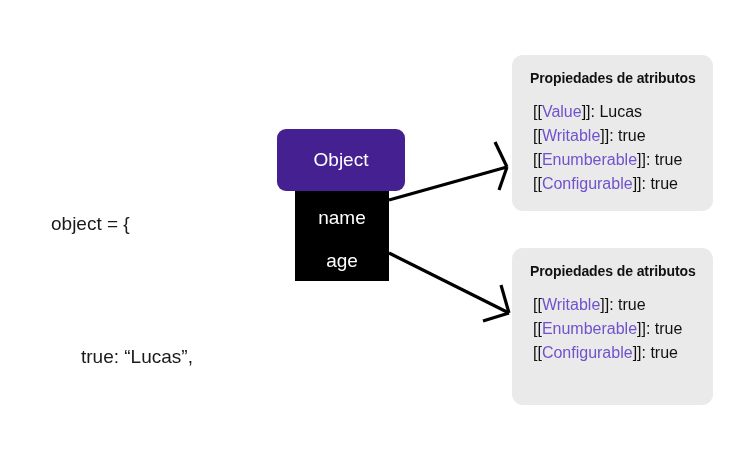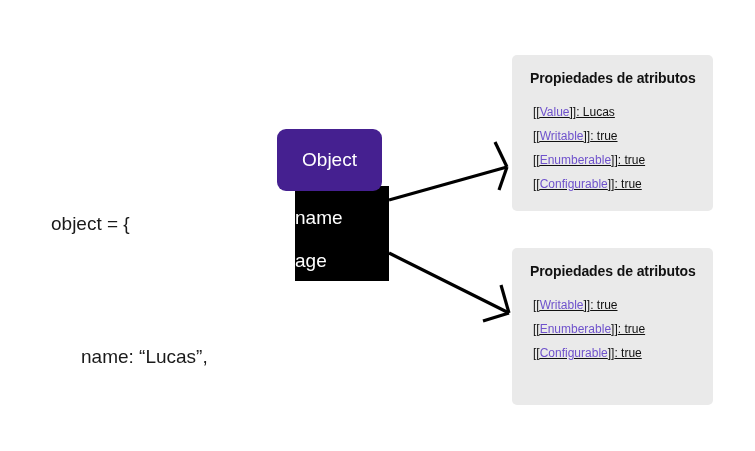--- a/index.html
+++ b/index.html
@@ -43,21 +43,21 @@
   .code-gap {
     display: block;
     height: 18px;
   }
 
   
   .object-node {
     position: absolute;
     left: 277px;
     top: 129px;
-    width: 105px;
+    width: 128px;
     height: 62px;
     background: #452090;
     border-radius: 9px;
     z-index: 3;
   }
   .object-node-label {
     position: absolute;
     left: 0;
     right: 0;
     top: 19px;
@@ -73,35 +73,35 @@
     top: 186px;
     width: 94px;
     height: 95px;
     background: #000000;
     z-index: 2;
   }
   .props-node-label {
     position: absolute;
     left: 0;
     right: 0;
-    text-align: left;
+    text-align: center;
     color: #ffffff;
     font-size: 19px;
     line-height: 23px;
   }
   .props-node-label.slot-1 { top: 20px; }
   .props-node-label.slot-2 { top: 63px; }
 
   
   .attr-panel {
     position: absolute;
     left: 512px;
     width: 201px;
     background: #eaeaea;
-    border-radius: 5px;
+    border-radius: 11px;
   }
   .attr-panel.panel-top {
     top: 55px;
     height: 156px;
   }
   .attr-panel.panel-bottom {
     top: 248px;
     height: 157px;
   }
   .attr-panel-title {
@@ -113,25 +113,24 @@
     color: #111111;
     letter-spacing: -0.1px;
   }
   .attr-list {
     position: absolute;
     left: 21px;
     top: 45px;
     right: 8px;
   }
   .attr-row {
-    font-size: 12px;
+    font-size: 16px;
     line-height: 24px;
     color: #111111;
     white-space: nowrap;
-    text-decoration: underline;
   }
   .attr-bracket {
     color: #111111;
   }
   .attr-key {
     color: #6f52cc;
   }
   .attr-value {
     color: #111111;
   }
@@ -163,21 +162,21 @@
     <g>
       <line x1="389" y1="253" x2="509" y2="313" stroke="#000000" stroke-width="3.2"></line>
       <line x1="501" y1="285" x2="509" y2="313" stroke="#000000" stroke-width="3.2"></line>
       <line x1="483" y1="321" x2="509" y2="313" stroke="#000000" stroke-width="3.2"></line>
     </g>
   </svg>
 
   <div class="code-block">
     <span class="code-line">object = {</span>
     <span class="code-gap"></span>
-    <span class="code-line indent">name: “Lucas”,</span>
+    <span class="code-line indent">true: “Lucas”,</span>
     
     
   </div>
 
   <div class="props-node">
     <span class="props-node-label slot-1">name</span>
     <span class="props-node-label slot-2">age</span>
   </div>
 
   <div class="object-node">

